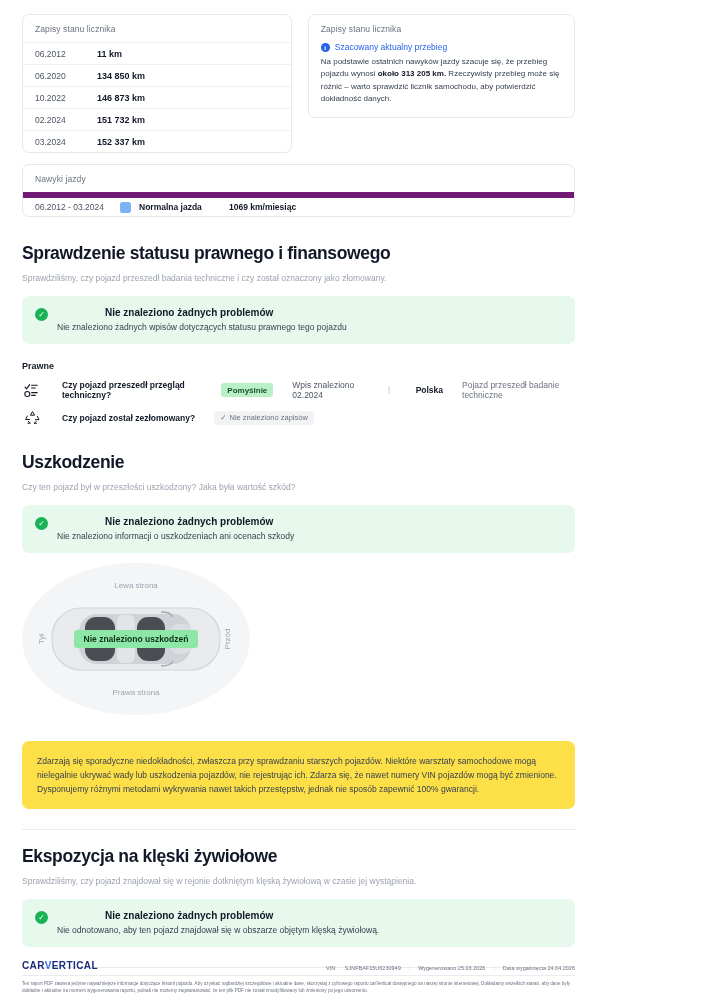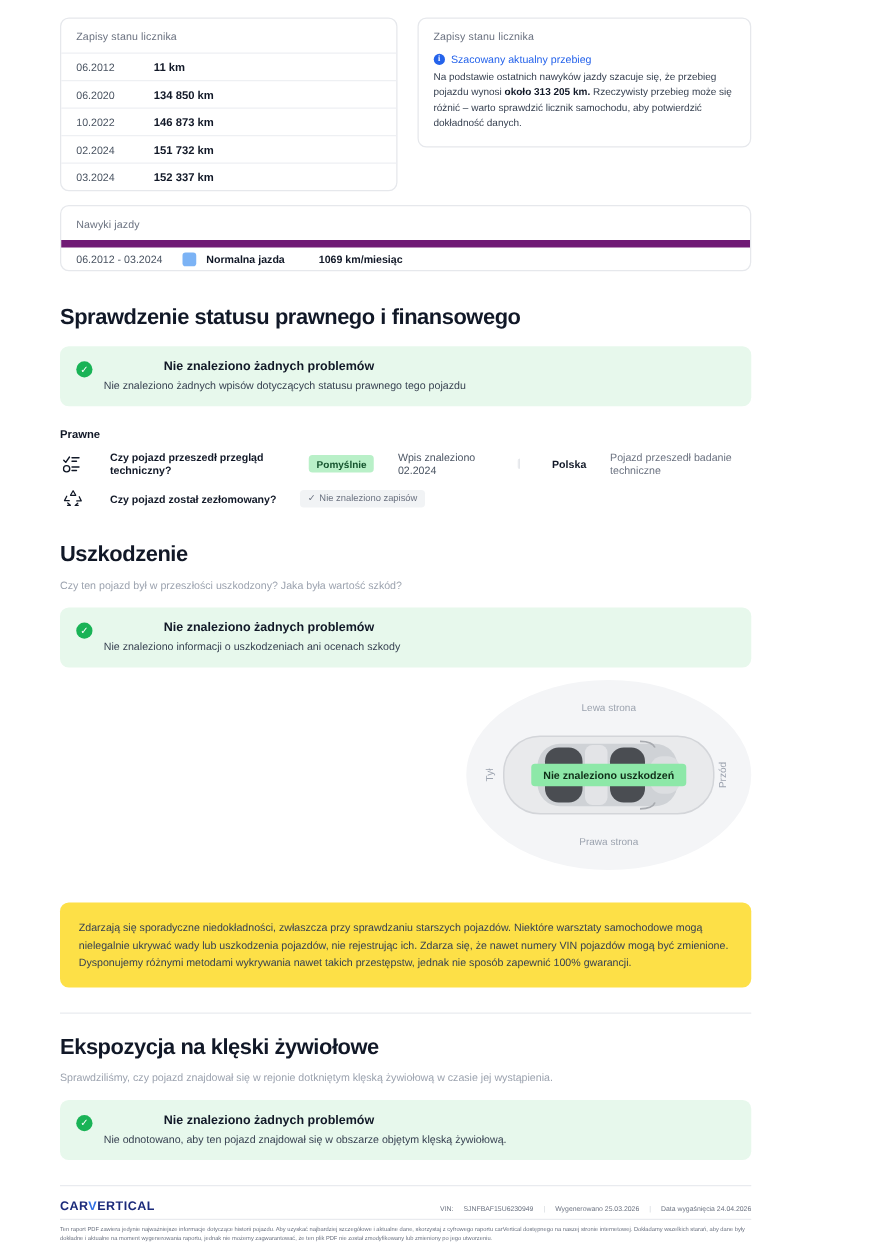--- a/index.html
+++ b/index.html
@@ -3,21 +3,21 @@
 <meta charset="utf-8">
 <style>
   * { box-sizing: border-box; margin: 0; padding: 0; }
   html, body {
     width: 709px; height: 1000px;
     background: #ffffff;
     font-family: "Liberation Sans", sans-serif;
     color: #1a1a1a;
     overflow: hidden;
   }
-  .page { position: relative; width: 597px; height: 1000px; padding: 0 22px; margin-left: 26px; }
+  .page { position: relative; width: 597px; height: 1000px; padding: 0 22px; }
 
   
   .card {
     border: 1px solid #e6e8ec;
     border-radius: 7px;
     background: #fff;
   }
   .card-title {
     font-size: 8.5px;
     color: #6b7280;
@@ -102,21 +102,21 @@
     display: flex; align-items: center; gap: 3px;
   }
   .meta { font-size: 8.5px; color: #4b5563; }
   .flag { width: 11px; height: 8px; border-radius: 1.5px; overflow: hidden; display: inline-block; vertical-align: middle; }
   .flag-top { height: 50%; background: #ffffff; border: .5px solid #e5e7eb; border-bottom: none; }
   .flag-bot { height: 50%; background: #dc2626; }
   .ctry { font-size: 8.5px; font-weight: bold; color: #111827; }
   .tail { font-size: 8.5px; color: #6b7280; }
 
   
-  .car-wrap { height: 160px; display: flex; align-items: center; justify-content: flex-end; margin-top: 6px; }
+  .car-wrap { height: 160px; display: flex; align-items: center; justify-content: flex-start; margin-top: 6px; }
   .car-oval {
     width: 228px; height: 152px;
     background: #f4f5f7; border-radius: 50%;
     position: relative;
     display: flex; align-items: center; justify-content: center;
   }
   .side-lbl { position: absolute; font-size: 8px; color: #9ca3af; }
   .lbl-top { top: 18px; left: 50%; transform: translateX(-50%); }
   .lbl-bot { bottom: 18px; left: 50%; transform: translateX(-50%); }
   .lbl-left { left: 14px; top: 50%; transform: translateY(-50%) rotate(-90deg); }
@@ -200,20 +200,21 @@
     <div class="habit-row">
       <span class="habit-range">06.2012 - 03.2024</span>
       <span class="habit-swatch"></span>
       <span class="habit-label">Normalna jazda</span>
       <span class="habit-value">1069 km/miesiąc</span>
     </div>
   </div>
 
   <div class="section">
     <div class="sec-title">Sprawdzenie statusu prawnego i finansowego</div>
+    <div class="sec-sub">Sprawdziliśmy, czy pojazd przeszedł badania techniczne i czy został oznaczony jako złomowany.</div>
 
     <div class="ok-box">
       <span class="ok-check">✓</span>
       <div>
         <div class="ok-title">Nie znaleziono żadnych problemów</div>
         <div class="ok-desc">Nie znaleziono żadnych wpisów dotyczących statusu prawnego tego pojazdu</div>
       </div>
     </div>
 
     <div class="legal-head">Prawne</div>

